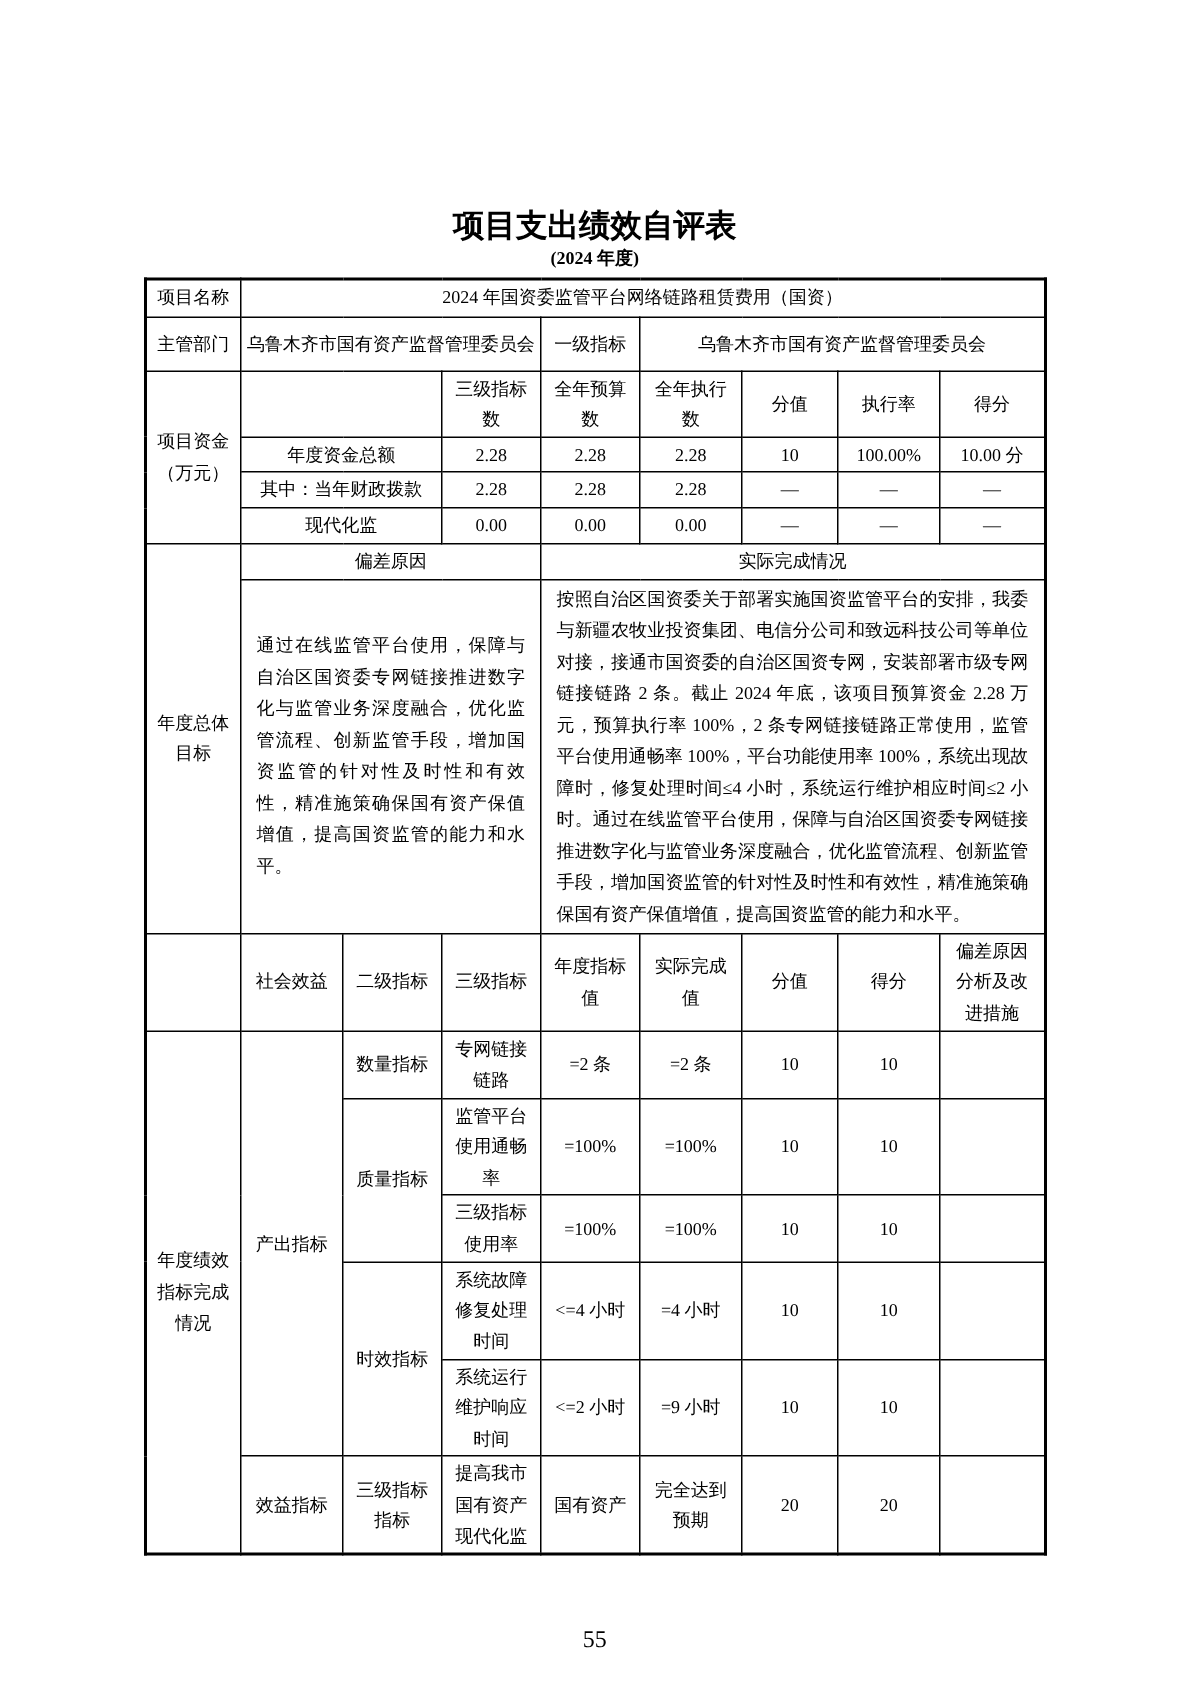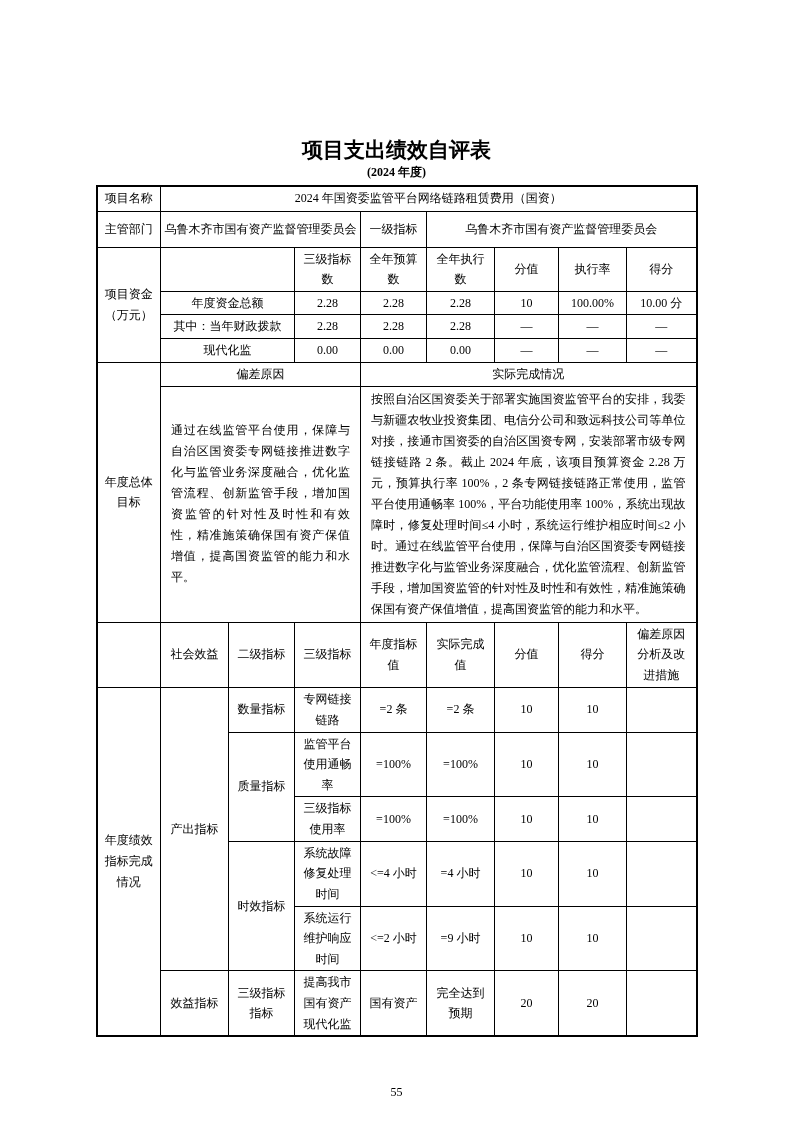--- a/index.html
+++ b/index.html
@@ -30,21 +30,21 @@
   td.goal-text{
     text-align:justify;white-space:normal;line-height:21px;padding:2px 10px;
     vertical-align:middle;
     margin-top:24px;
   }
   tr.h25{height:25px}  tr.h23{height:36px}  tr.h43{height:43px}
   tr.h22{height:22px}  tr.h24{height:24px}  tr.h204{height:204px}
   tr.h64{height:64px}  tr.h45{height:45px}  tr.h42{height:42px}
   tr.h63{height:63px}  tr.h59{height:59px}  tr.h65{height:65px}
   .page-number{
-    text-align:center;font-size:12px;margin-top:48px;
+    text-align:center;font-size:16px;margin-top:48px;
   }
 </style>
 </head>
 <body>
 
 <div class="page">
 
   <h1 class="title">项目支出绩效自评表</h1>
   <div class="subtitle">(2024 年度)</div>
 

